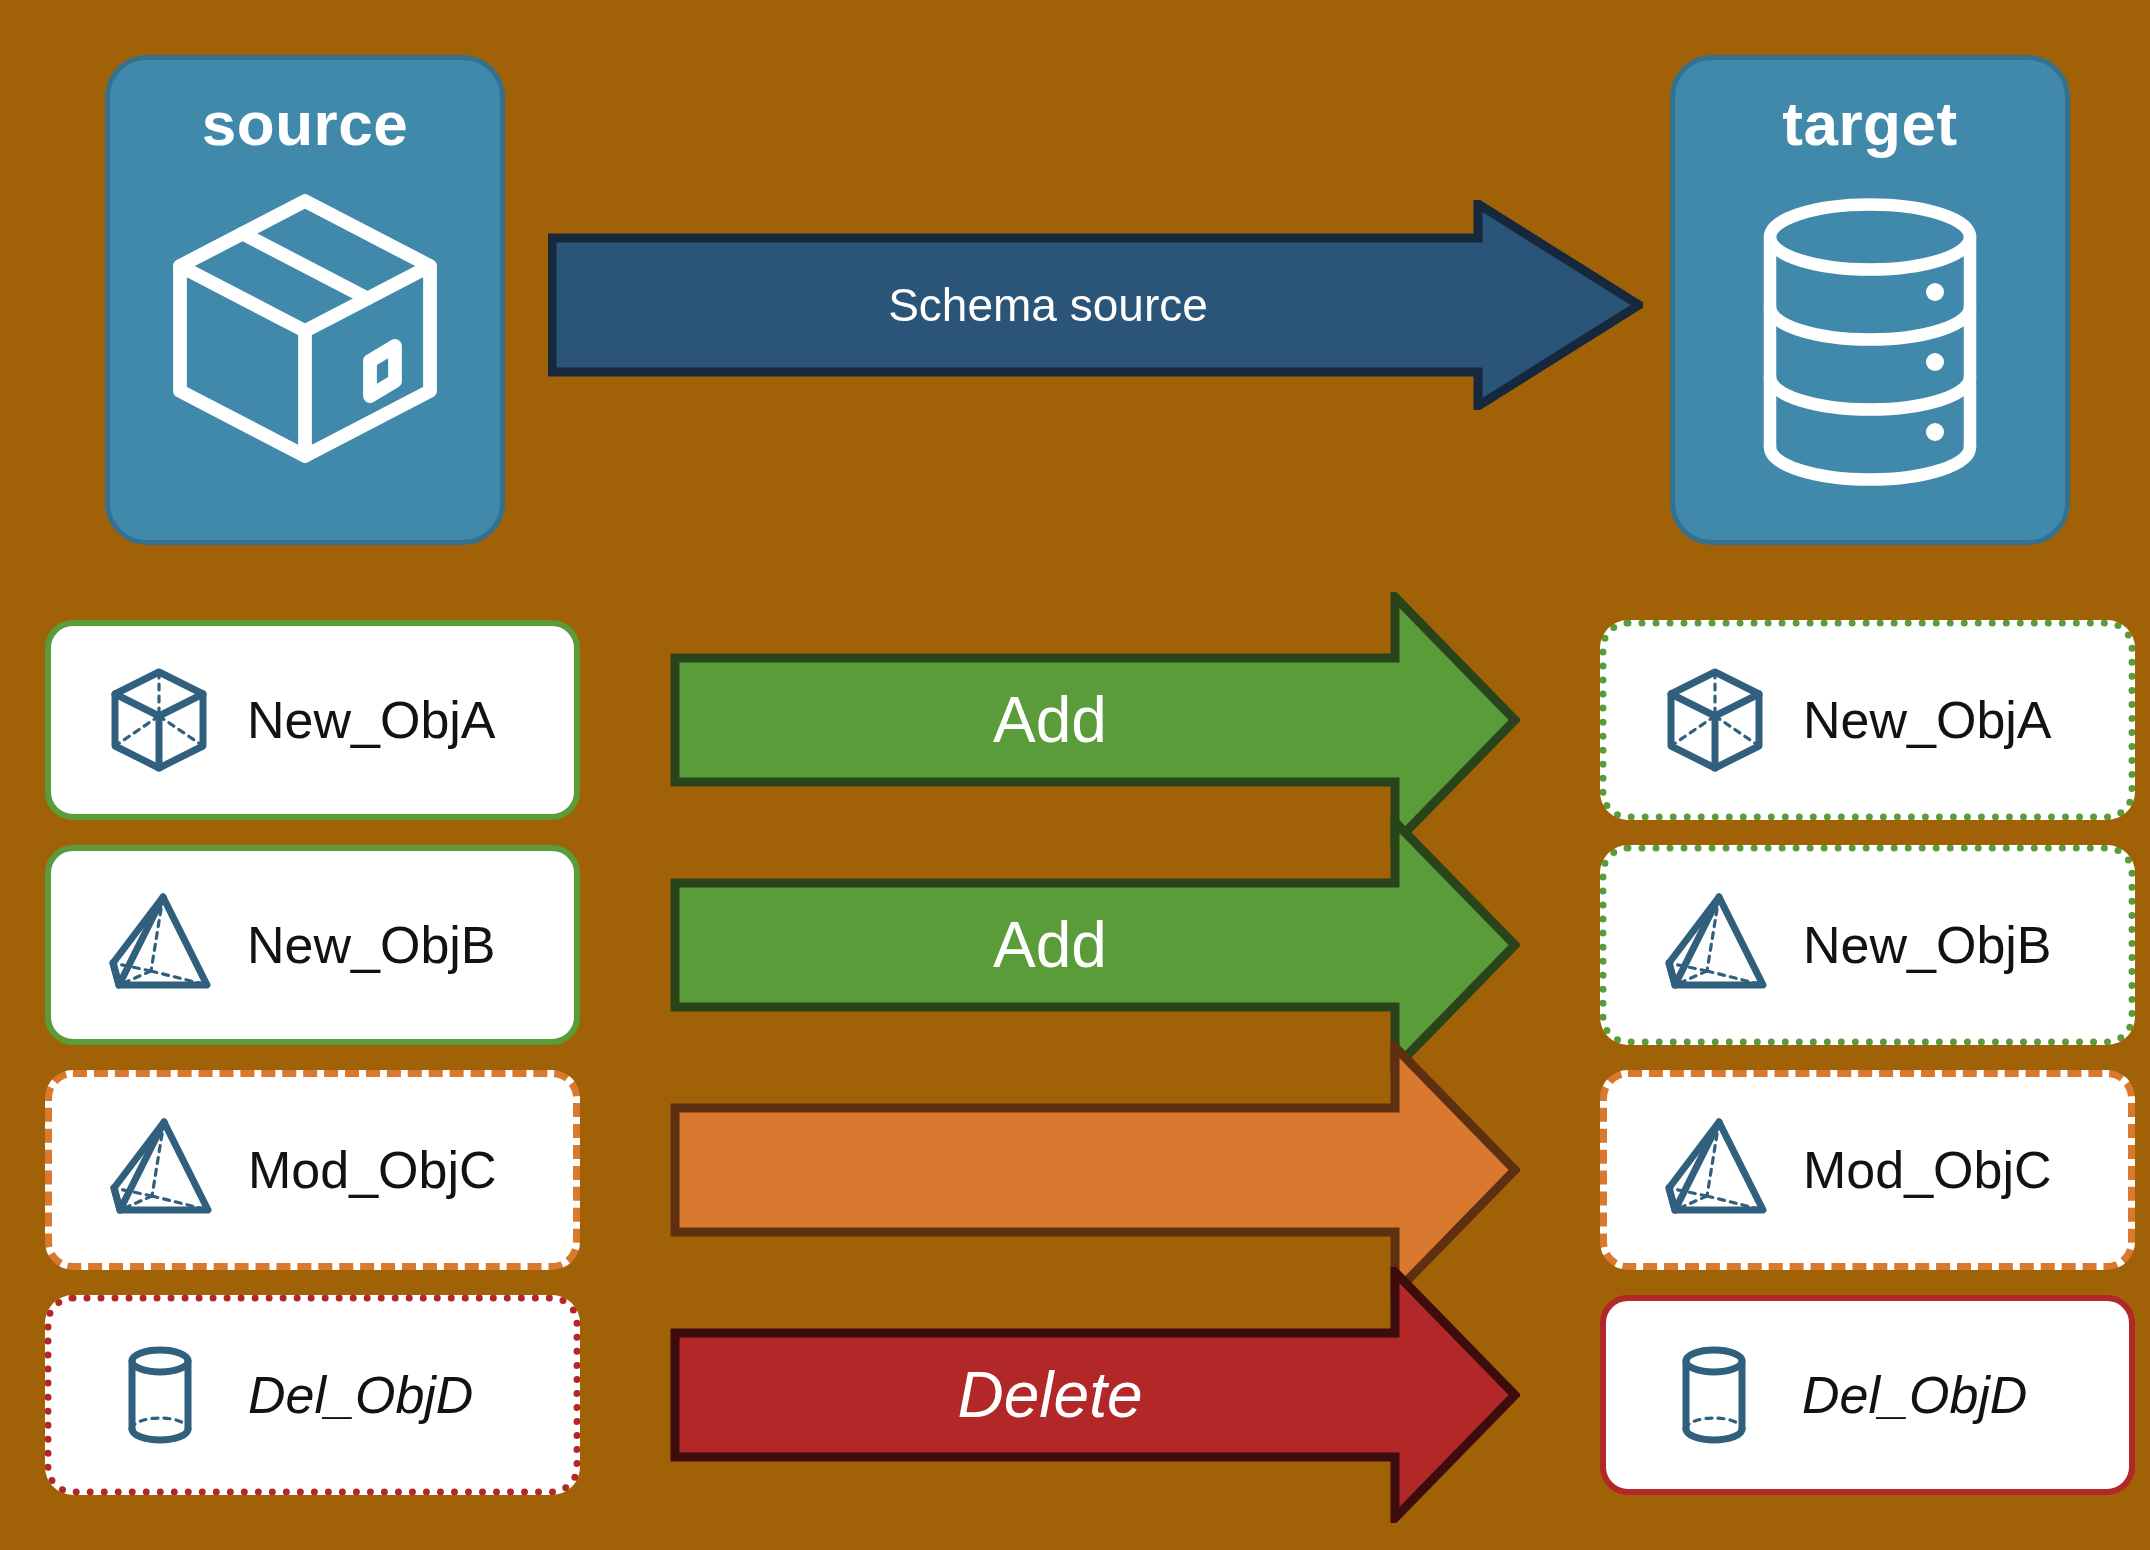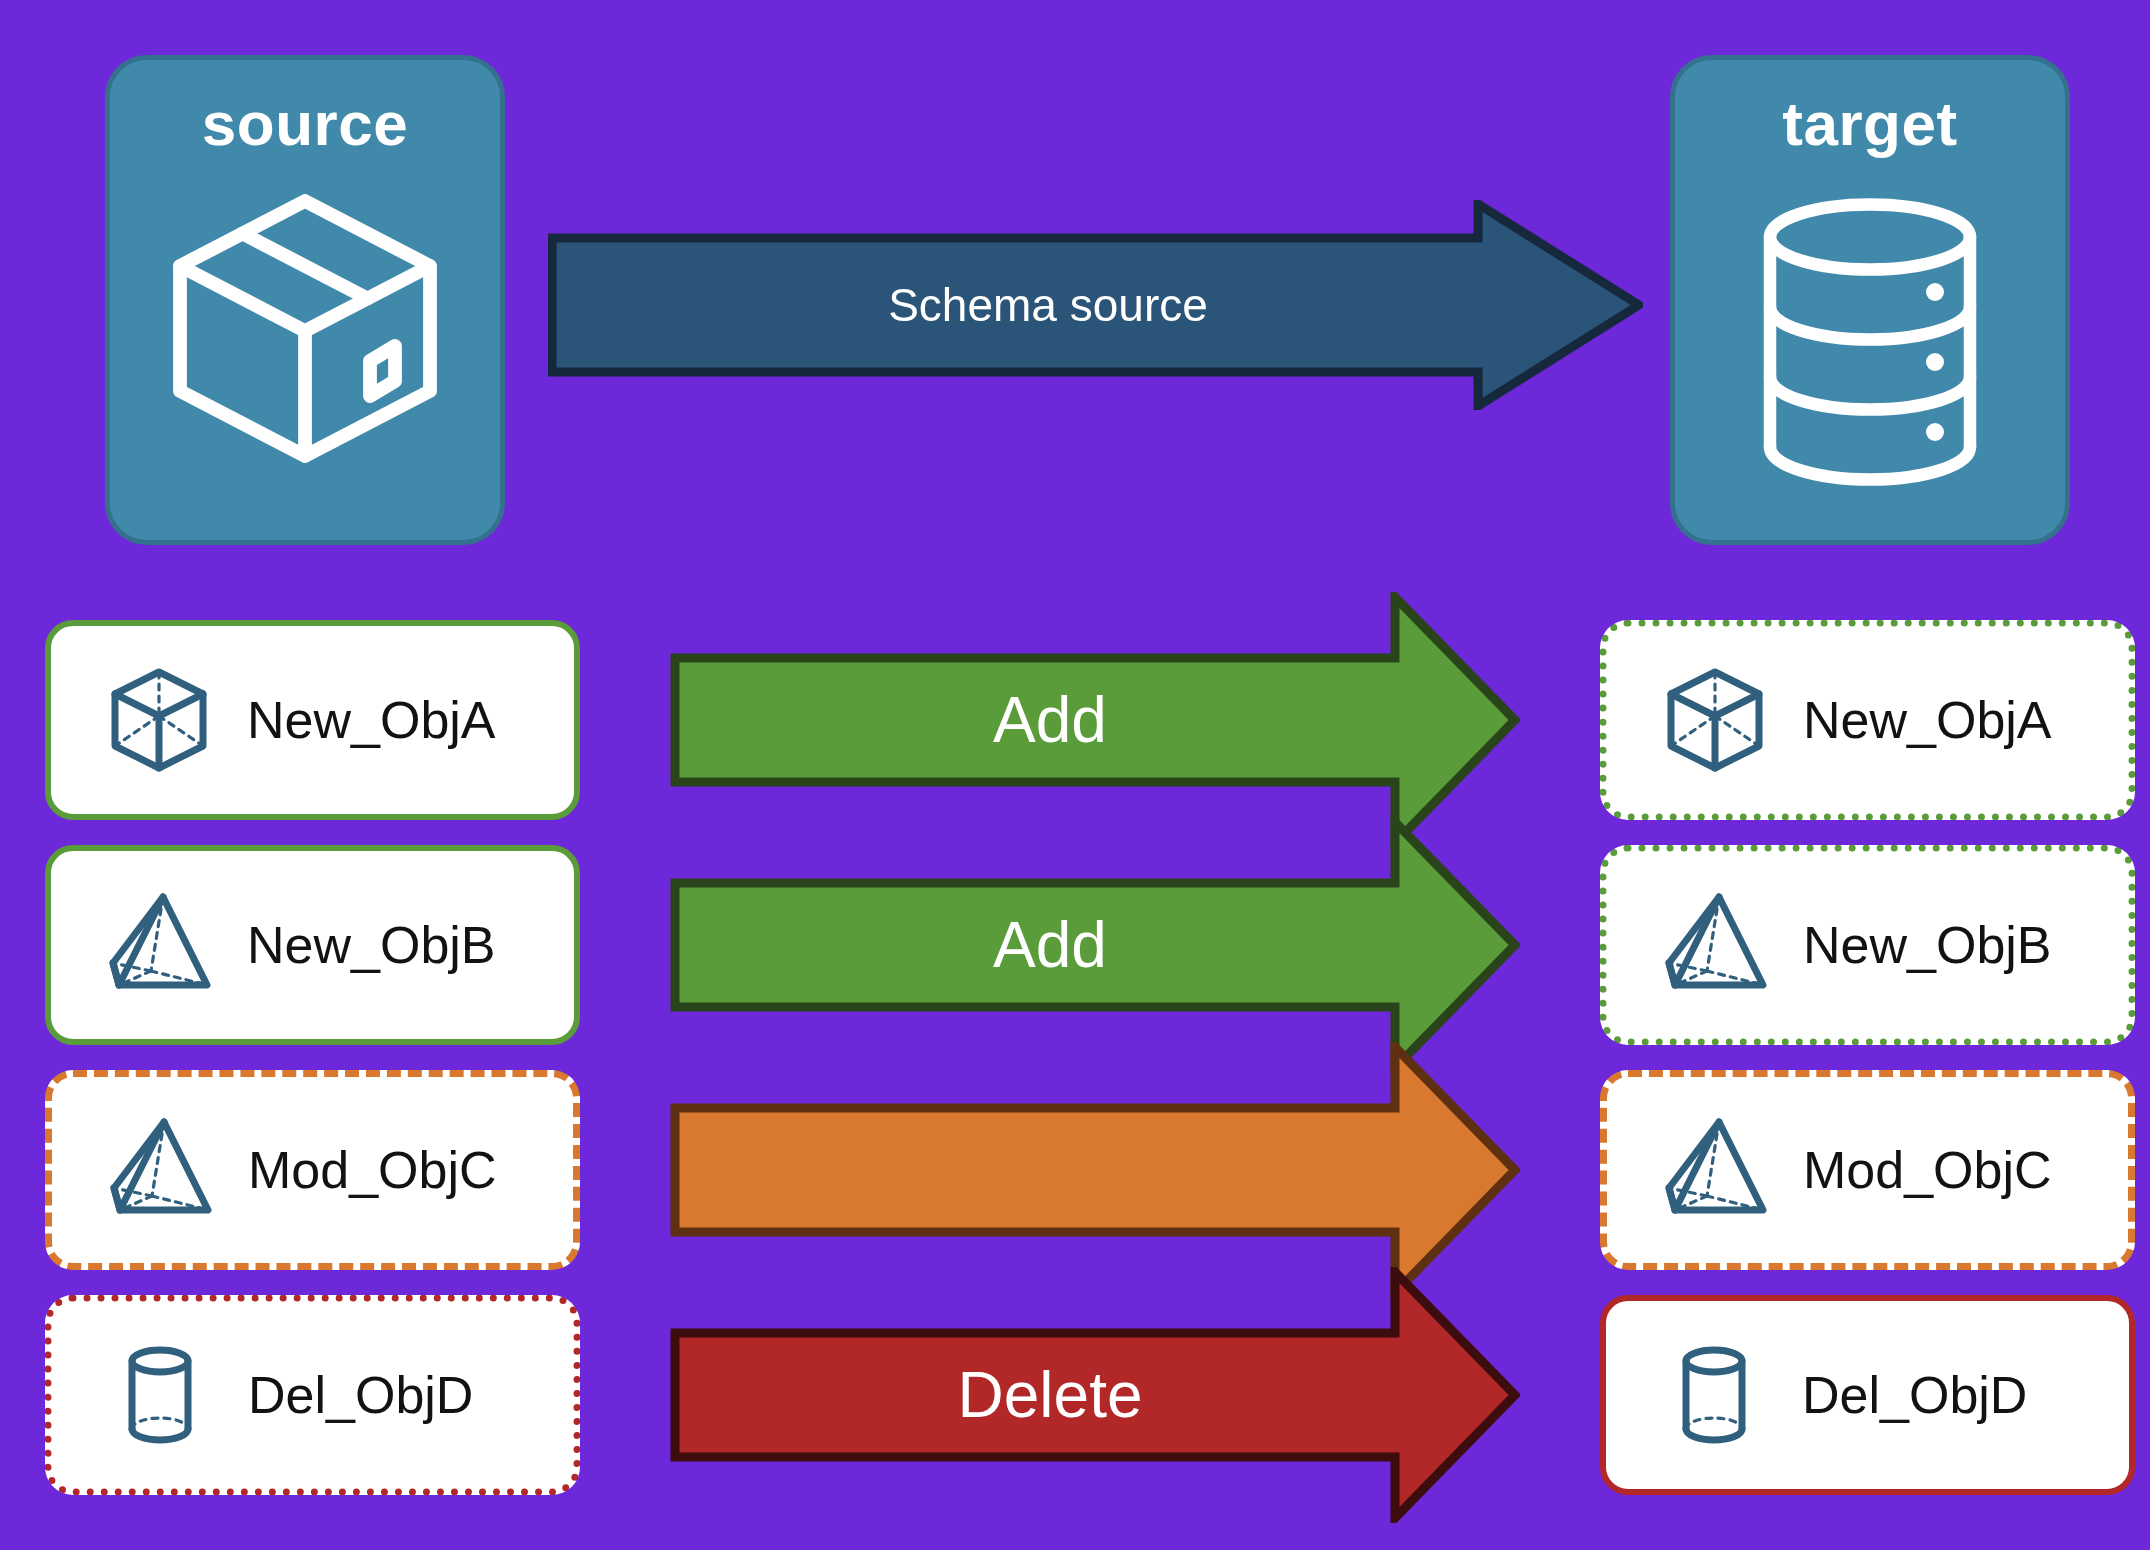--- a/index.html
+++ b/index.html
@@ -7,21 +7,21 @@
     padding: 0;
     background: #ffffff;
   }
   body {
     font-family: "Liberation Sans", sans-serif;
   }
   #stage {
     position: relative;
     width: 2150px;
     height: 1550px;
-    background: #6d28d9;
+    background: #a16207;
     overflow: hidden;
   }
 
   
   .endpoint {
     position: absolute;
     top: 55px;
     width: 400px;
     height: 490px;
     background: #4189ab;
@@ -285,21 +285,21 @@
             <line x1="44" y1="82" x2="6" y2="74"></line>
             <line x1="44" y1="82" x2="100" y2="96"></line>
             <line x1="44" y1="82" x2="12" y2="96"></line>
           </g>
         </svg>
       </span>
       <span class="obj-label">Mod_ObjC</span>
     </div>
   </div>
 
-  <div class="row" style="top:1295px;">
+  <div class="row" style="top:1295px;font-style:italic;">
     <div class="obj-card left bd-dotted-red">
       <span class="obj-icon">
         <svg width="104" height="112" viewBox="0 0 104 112" fill="none" stroke="#31607f" stroke-width="7" stroke-linecap="round">
           <ellipse cx="52" cy="22" rx="28" ry="11"></ellipse>
           <line x1="24" y1="22" x2="24" y2="90"></line>
           <line x1="80" y1="22" x2="80" y2="90"></line>
           <path d="M24,90 a28,11 0 0 0 56,0"></path>
           <path d="M24,90 a28,11 0 0 1 56,0" stroke-width="3.2" stroke-dasharray="6 6"></path>
         </svg>
       </span>

